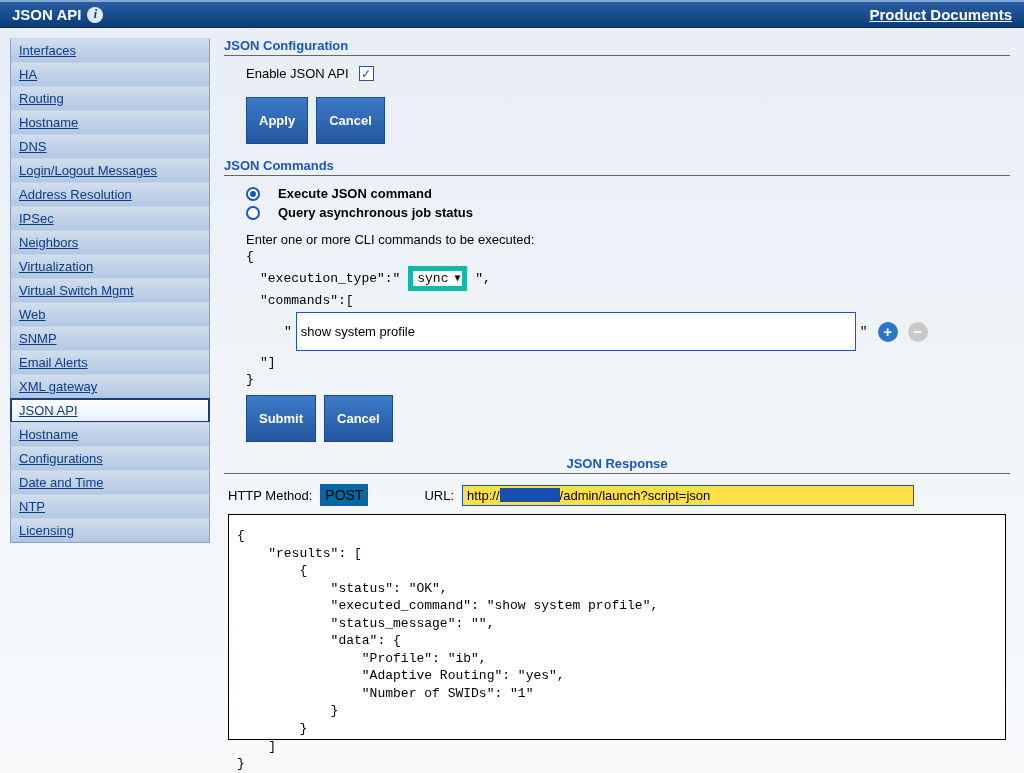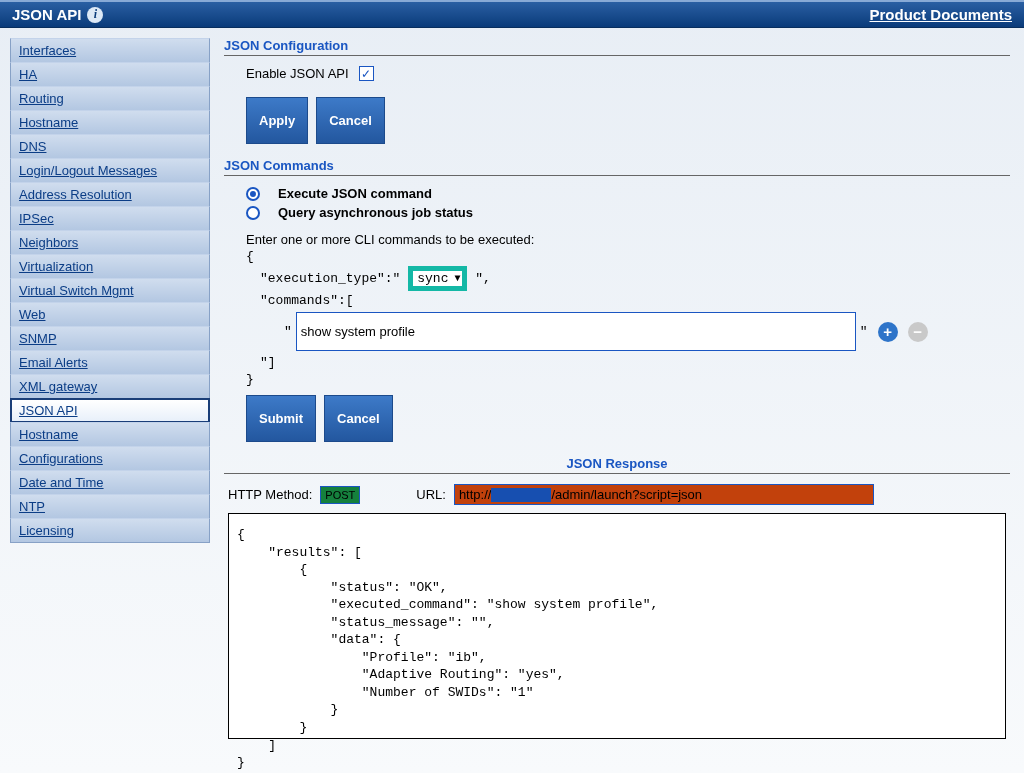--- a/index.html
+++ b/index.html
@@ -116,22 +116,22 @@
   .round-btn {
     width:20px; height:20px; border-radius:50%;
     display:inline-flex; align-items:center; justify-content:center;
     font-weight:bold; color:#fff; font-size:15px; cursor:pointer;
     margin-left:6px;
   }
   .plus { background:#2e74c9; }
   .minus { background:#c9c9c9; color:#fff; cursor:default;}
 
   .resp-row { display:flex; align-items:center; gap:8px; margin:8px 0 8px 4px; font-size:13px;}
-  .small-input { border:1px solid #1a56c2; background:#15803d; padding:2px 4px; font-size:11px;}
-  .url-input { border:1px solid #1a56c2; background:#c2410c; padding:2px 4px; font-size:13px; width:420px; display:inline-flex; align-items:center;}
+  .small-input { border:1px solid #1a56c2; background:#0369a1; padding:2px 4px; font-size:14px;}
+  .url-input { border:1px solid #1a56c2; background:#fde047; padding:2px 4px; font-size:13px; width:452px; display:inline-flex; align-items:center;}
   .redact { display:inline-block; width:60px; height:14px; background:#174fb0; vertical-align:middle;}
 
   .resp-box {
     border:1px solid #000; background:#fff;
     font-family:"Courier New",monospace; white-space:pre;
     padding:12px 8px; font-size:13px; line-height:1.35;
     margin-left:4px; margin-right:4px;
     height:226px;
   }
 </style>

